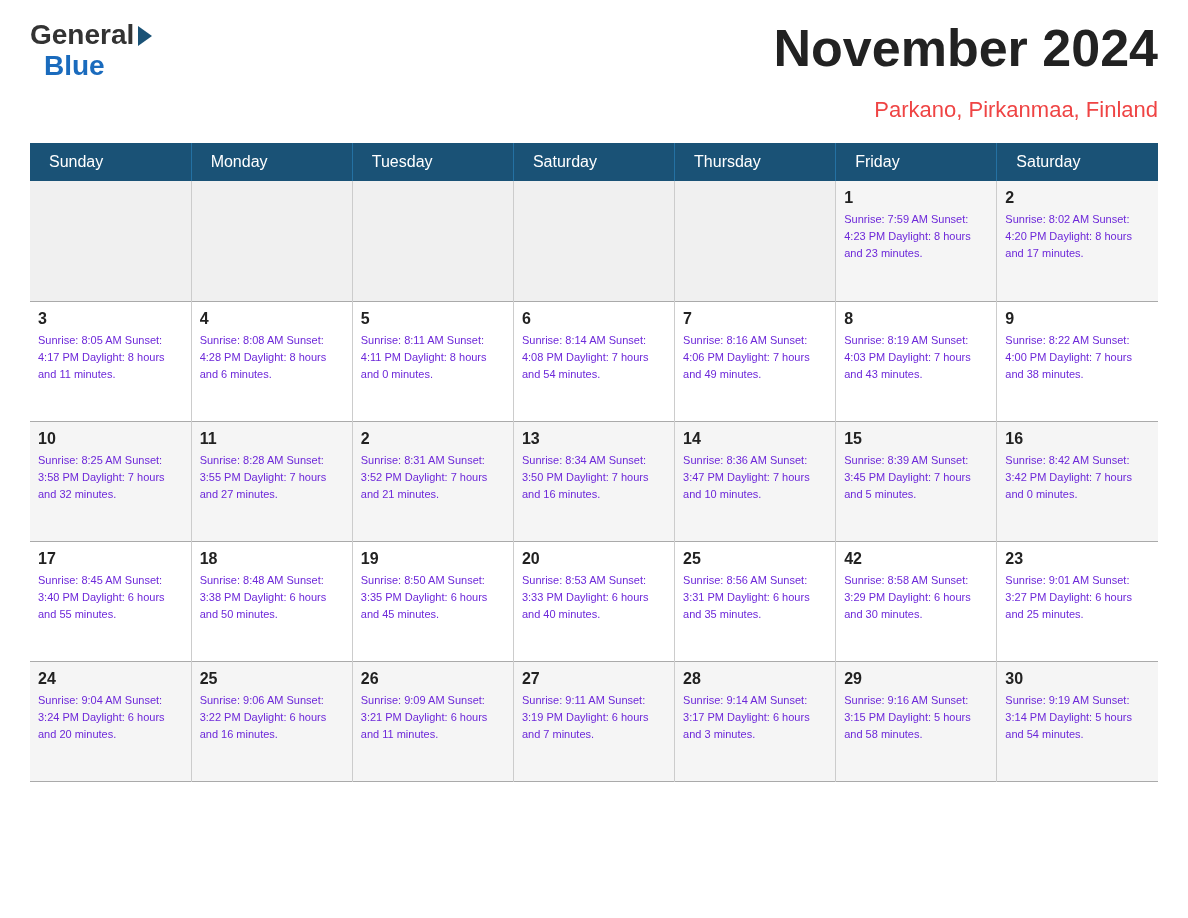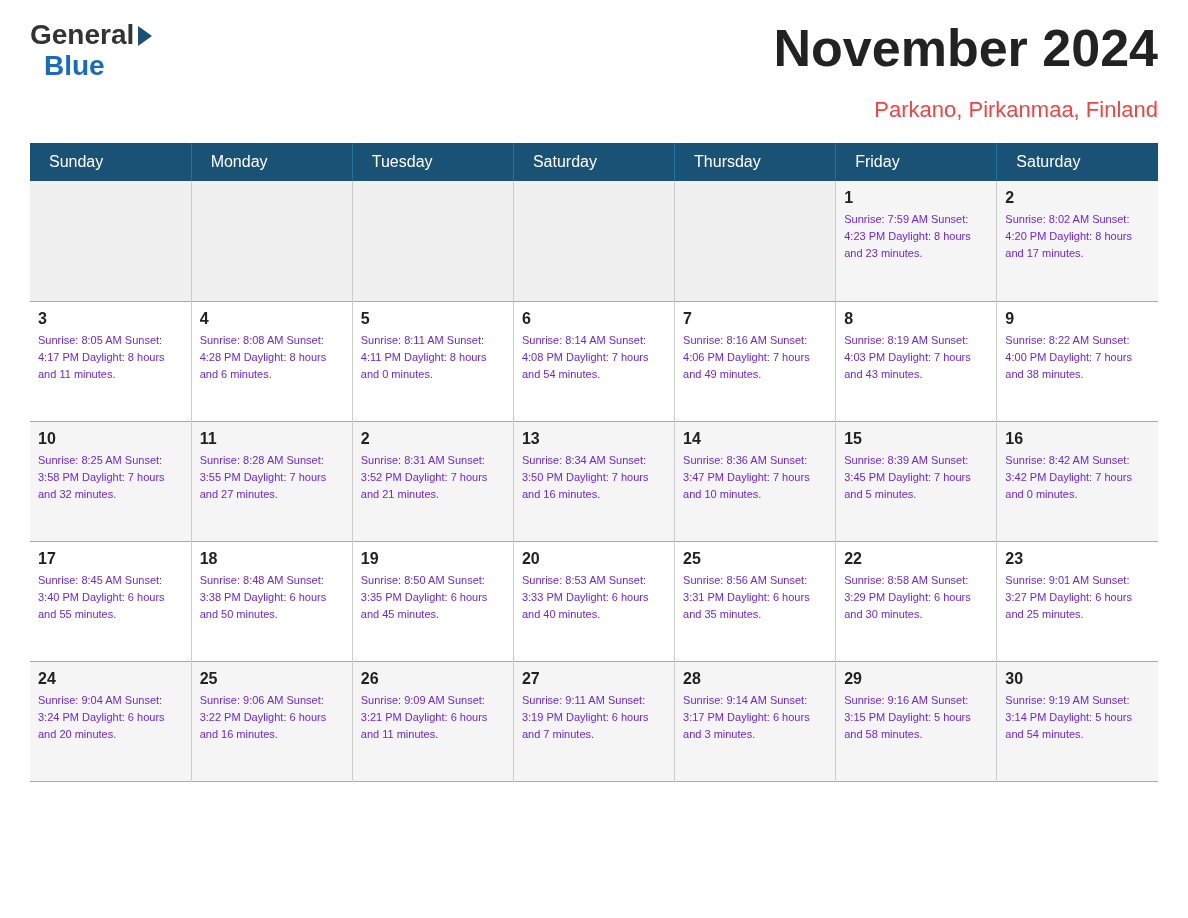--- a/index.html
+++ b/index.html
@@ -278,21 +278,21 @@
 and 40 minutes.</div>
         </td>
         <td>
           <span class="day-num">25</span>
           <div class="day-info">Sunrise: 8:56 AM
 Sunset: 3:31 PM
 Daylight: 6 hours
 and 35 minutes.</div>
         </td>
         <td>
-          <span class="day-num">22</span>
+          <span class="day-num">42</span>
           <div class="day-info">Sunrise: 8:58 AM
 Sunset: 3:29 PM
 Daylight: 6 hours
 and 30 minutes.</div>
         </td>
         <td>
           <span class="day-num">23</span>
           <div class="day-info">Sunrise: 9:01 AM
 Sunset: 3:27 PM
 Daylight: 6 hours

